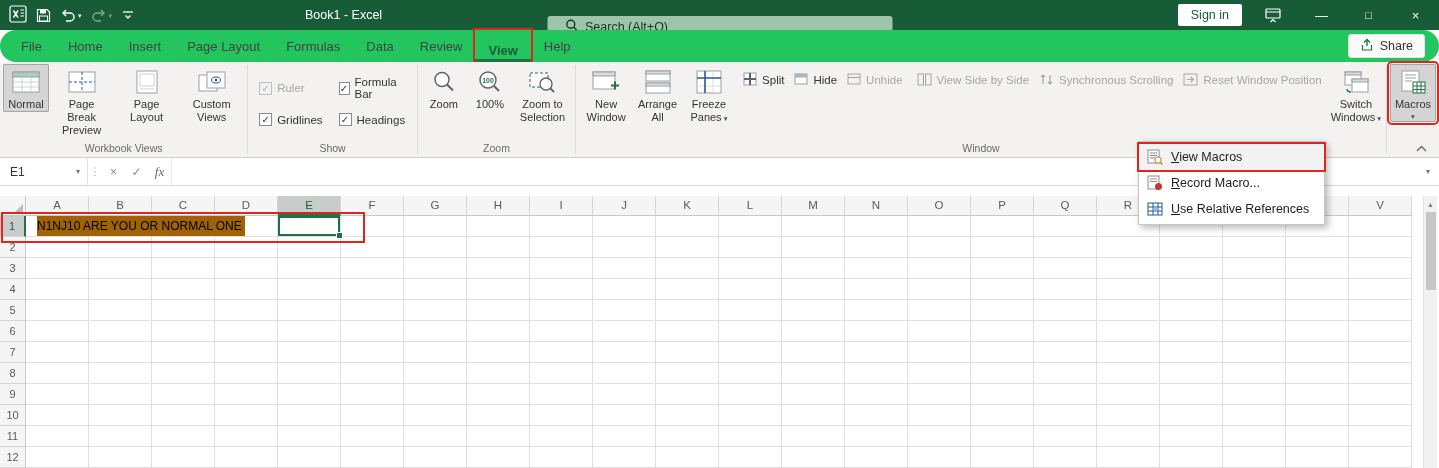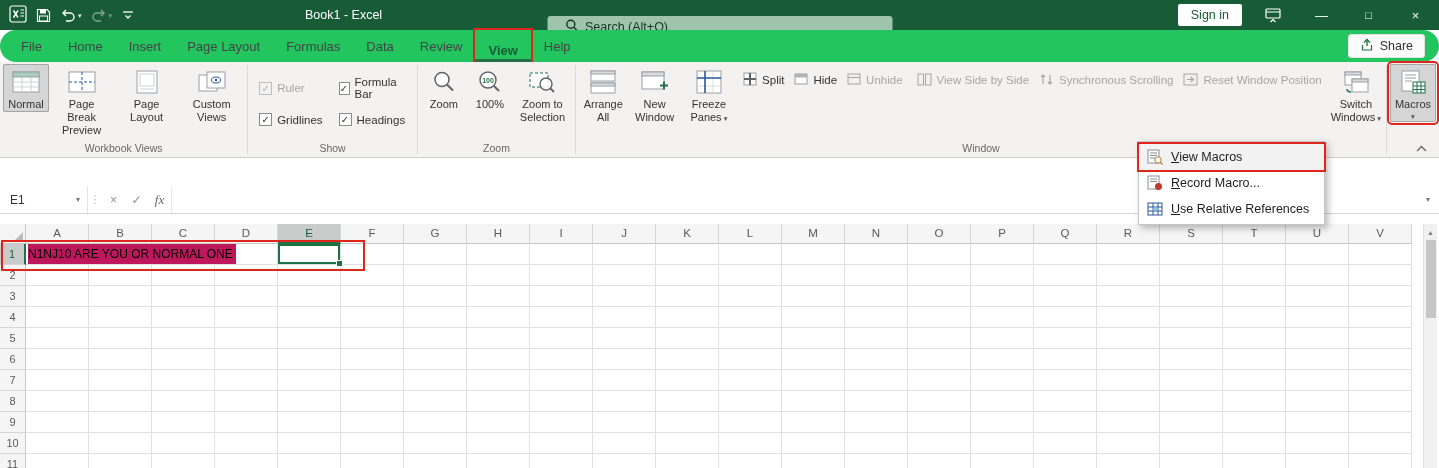--- a/index.html
+++ b/index.html
@@ -51,21 +51,21 @@
   .cb-item.disabled .cb{border-color:#BDBDBD;color:#ABABAB;background:#F2F2F2;}
   .smallcol{display:flex;flex-direction:row;margin:5px 2px 0;}
   .smallbtn{display:flex;align-items:center;gap:5px;height:22px;padding:0 5px;font-size:11.5px;color:#333;white-space:nowrap;}
   .disabled{color:#A6A6A6 !important;}
   .collapse-ribbon{position:absolute;right:9px;bottom:2px;width:18px;height:14px;display:flex;align-items:center;justify-content:center;}
 
   .annotated{outline:2px solid var(--ann);outline-offset:1px;}
   .tab.annotated{outline-offset:0px;}
 
   
-  .formula-row{height:28px;background:#fff;border-bottom:1px solid #D6D6D6;display:flex;align-items:stretch;position:relative;margin-top:28px;}
+  .formula-row{height:28px;background:#fff;border-bottom:1px solid #D6D6D6;display:flex;align-items:stretch;position:relative;}
   .namebox{width:88px;display:flex;align-items:center;border-right:1px solid #E3E3E3;}
   .namebox input{width:56px;border:none;outline:none;font-family:"Liberation Sans",sans-serif;font-size:12px;color:#333;padding-left:10px;background:transparent;}
   .nb-caret{margin-left:auto;font-size:8px;color:#777;padding-right:7px;}
   .grip{width:14px;display:flex;align-items:center;justify-content:center;color:#B5B5B5;font-size:11px;}
   .fbtn{width:23px;display:flex;align-items:center;justify-content:center;color:#909090;font-size:12px;}
   .fx{font-family:"Liberation Serif",serif;font-style:italic;color:#6A6A6A;font-size:13px;}
   .formula-input{flex:1;border:none;outline:none;border-left:1px solid #E9E9E9;font-family:"Liberation Sans",sans-serif;font-size:12px;padding:0 6px;background:transparent;}
   .fb-expand{width:22px;display:flex;align-items:center;justify-content:center;font-size:8px;color:#777;}
 
   
@@ -74,21 +74,21 @@
   .col-headers{display:flex;height:20px;}
   .corner{width:26px;background:var(--hdrbg);border-right:1px solid #C9C9C9;border-bottom:1px solid #C9C9C9;position:relative;}
   .corner::after{content:"";position:absolute;right:2px;bottom:2px;border-left:9px solid transparent;border-bottom:9px solid #B9BDC1;}
   .col-h{width:63px;background:var(--hdrbg);border-right:1px solid #D5D5D5;border-bottom:1px solid #C9C9C9;font-size:11.5px;color:#5A5A5A;text-align:center;line-height:19px;}
   .col-h.sel{background:#C8CCCA;border-bottom:2px solid var(--accent);color:#1E5A38;line-height:18px;}
   .grid-row{display:flex;height:21px;}
   .row-h{width:26px;background:var(--hdrbg);border-right:1px solid #C9C9C9;border-bottom:1px solid #D5D5D5;font-size:11px;color:#5A5A5A;text-align:center;line-height:20px;}
   .row-h.sel{background:#C8CCCA;border-right:2px solid var(--accent);color:#1E5A38;}
   .cell{width:63px;border-right:1px solid var(--gridline);border-bottom:1px solid var(--gridline);font-size:12px;line-height:20px;position:relative;}
   .cell.has-text{z-index:2;}
-  .cell-text{position:absolute;left:2px;top:0;white-space:nowrap;background:#be185d;padding-right:3px;color:#000;}
+  .cell-text{position:absolute;left:11px;top:0;white-space:nowrap;background:#a16207;padding-right:3px;color:#000;}
   .cell.sel-cell{z-index:3;box-shadow:inset 0 0 0 2px #1E7145;background:#fff;}
   .cell.sel-cell::after{content:"";position:absolute;right:-3px;bottom:-3px;width:5px;height:5px;background:#1E7145;border:1px solid #fff;}
   .ann-row1{position:absolute;left:1px;top:26px;width:364px;height:31px;border:2px solid var(--ann);z-index:6;pointer-events:none;}
   .vscroll{position:absolute;top:10px;right:2px;bottom:0;width:14px;background:#F1F1F1;border-left:1px solid #E0E0E0;display:flex;flex-direction:column;align-items:center;z-index:4;}
   .vs-up{height:16px;width:100%;display:flex;align-items:center;justify-content:center;font-size:7px;color:#808080;}
   .vs-thumb{width:10px;height:78px;background:#C6C6C6;border-radius:1px;}
 
   
   .menu{position:absolute;top:141px;left:1010px;width:187px;background:#fff;border:1px solid #C6C6C6;box-shadow:3px 3px 7px rgba(0,0,0,.28);z-index:10;padding:2px 0;}
   .menu-item{height:26px;display:flex;align-items:center;gap:8px;padding:0 10px 0 7px;font-size:12.5px;color:#1E1E1E;white-space:nowrap;}
@@ -298,38 +298,38 @@
       </div>
     </div>
     <div class="group-label">Zoom</div>
   </div>
   <div class="sep"></div>
 
   <div class="group">
     <div class="group-content">
       <div class="bigbtn">
         <span class="icon">
+          <svg width="28" height="24">
+              <rect x="1" y="2" width="22" height="17" fill="#fff" stroke="#9AA0A6"></rect>
+              <rect x="1" y="2" width="22" height="4" fill="#DADCE0" stroke="#9AA0A6"></rect>
+              <path d="M19 15.5h8M23 11.5v8" stroke="#217346" stroke-width="2"></path>
+            </svg>
+        </span>
+        <span class="bb-label">New Window</span>
+      </div>
+      <div class="bigbtn">
+        <span class="icon">
           <svg width="26" height="24">
               <rect x="1" y="1" width="24" height="10" fill="#fff" stroke="#9AA0A6"></rect>
               <rect x="1" y="1" width="24" height="3" fill="#DADCE0" stroke="#9AA0A6"></rect>
               <rect x="1" y="13" width="24" height="10" fill="#fff" stroke="#9AA0A6"></rect>
               <rect x="1" y="13" width="24" height="3" fill="#DADCE0" stroke="#9AA0A6"></rect>
             </svg>
         </span>
         <span class="bb-label">Arrange All</span>
-      </div>
-      <div class="bigbtn">
-        <span class="icon">
-          <svg width="28" height="24">
-              <rect x="1" y="2" width="22" height="17" fill="#fff" stroke="#9AA0A6"></rect>
-              <rect x="1" y="2" width="22" height="4" fill="#DADCE0" stroke="#9AA0A6"></rect>
-              <path d="M19 15.5h8M23 11.5v8" stroke="#217346" stroke-width="2"></path>
-            </svg>
-        </span>
-        <span class="bb-label">New Window</span>
       </div>
       <div class="bigbtn">
         <span class="icon">
           <svg width="26" height="24">
               <rect x="1" y="1" width="24" height="22" fill="#fff" stroke="#9AA0A6"></rect>
               <path d="M17 1v22M1 16h24" stroke="#DADCE0"></path>
               <path d="M1 8h24M9 1v22" stroke="#2B579A" stroke-width="1.6"></path>
             </svg>
         </span>
         <span class="bb-label"><span>Freeze Panes</span><span class="caret">▾</span></span>

